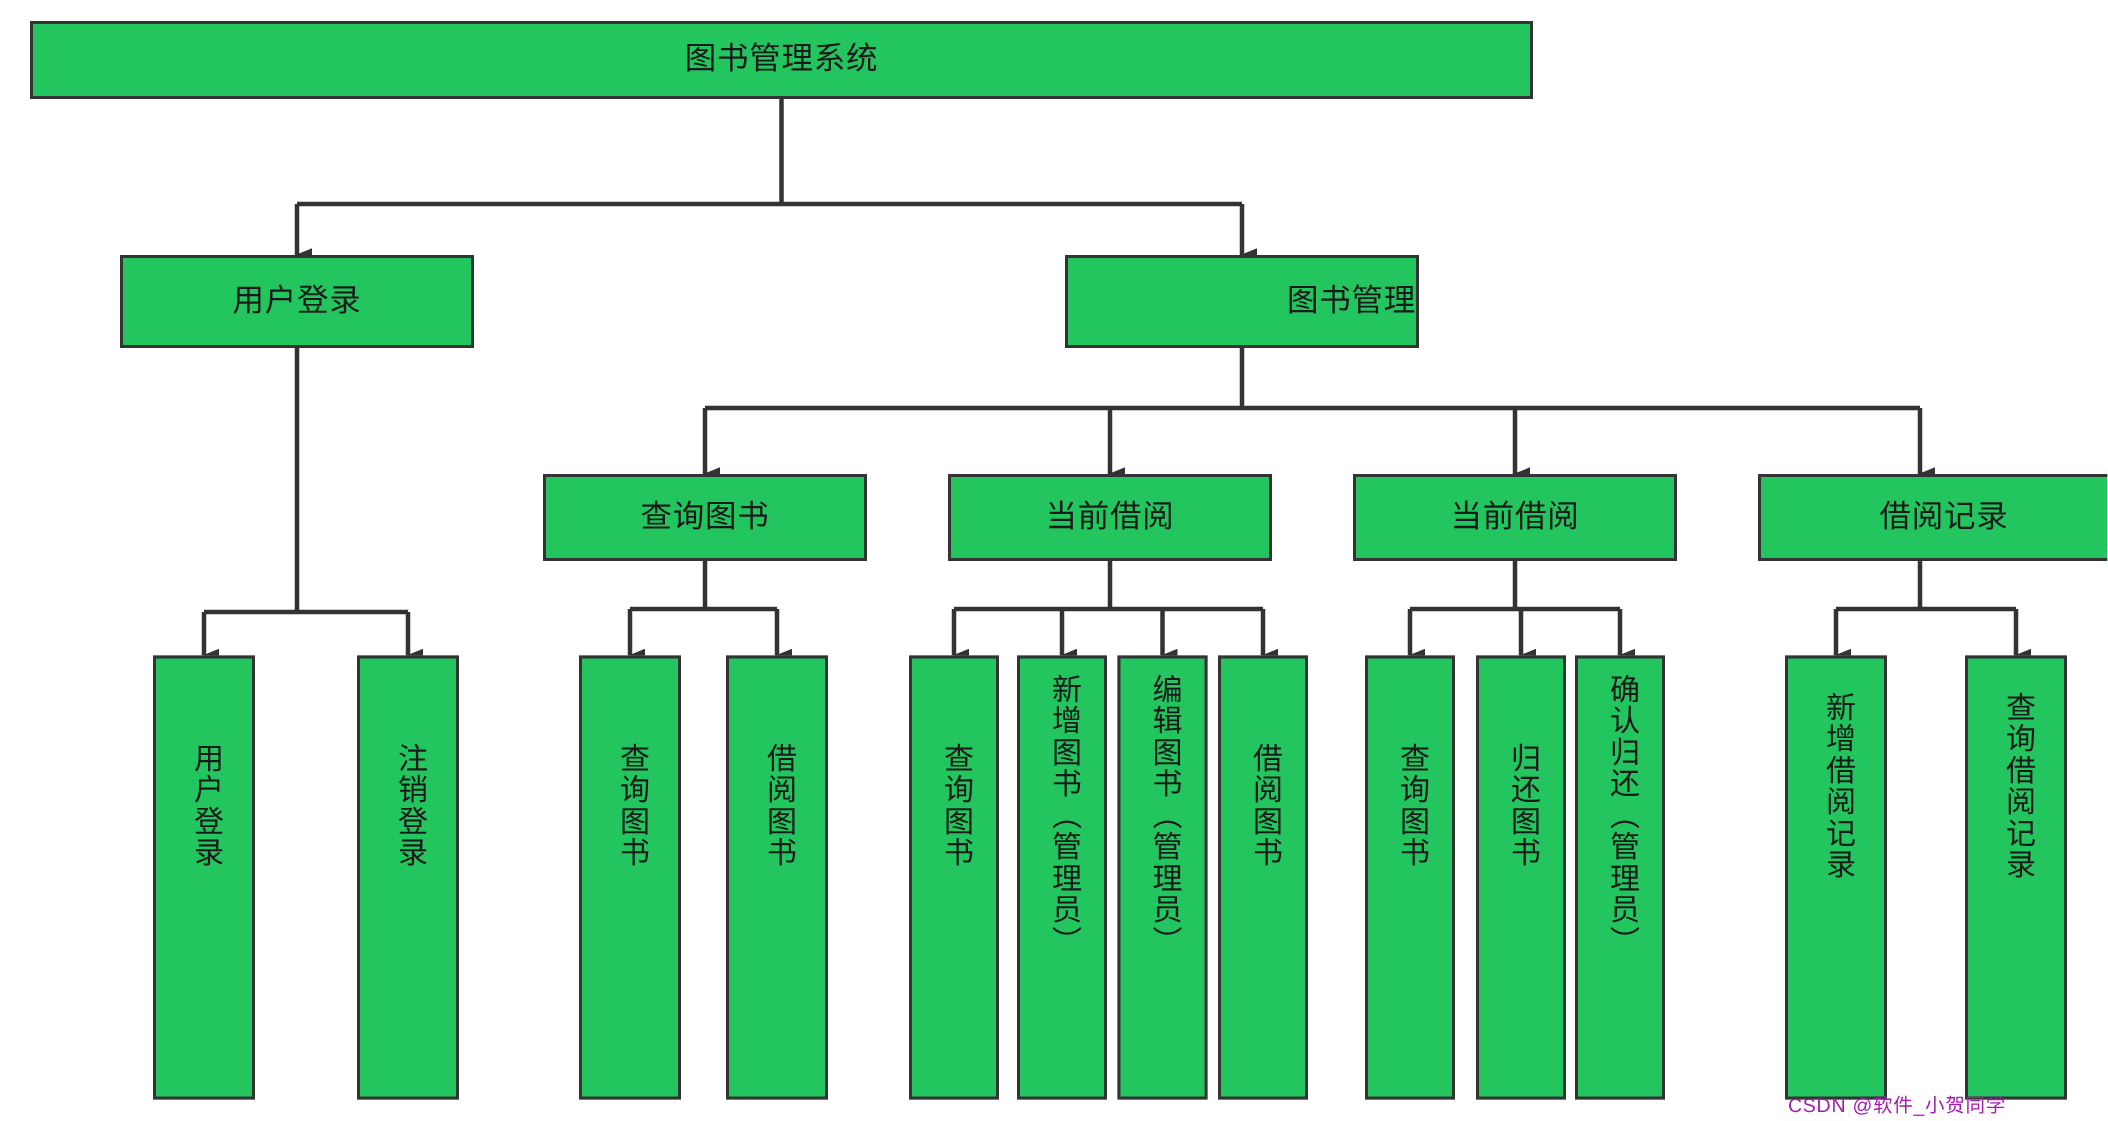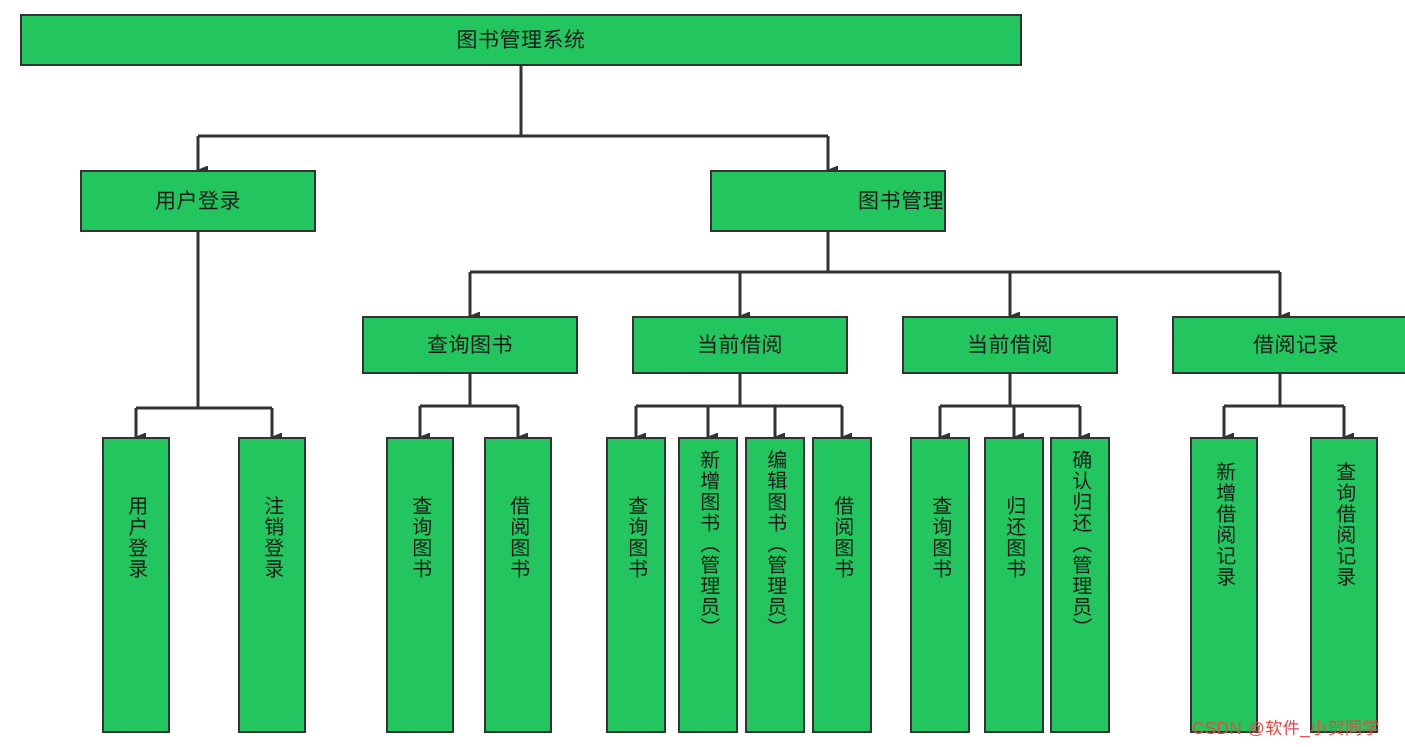--- a/index.html
+++ b/index.html
@@ -59,25 +59,26 @@
     padding-top: 56px;
   }
   .node.vert.pad-small {
     padding-top: 22px;
   }
   .node.vert.pad-tiny {
     padding-top: 10px;
   }
   .watermark {
     position: absolute;
-    font-size: 17px;
-    color: #ef4444;
+    font-size: 13px;
+    color: #a21caf;
     white-space: nowrap;
     letter-spacing: 0.5px;
     user-select: none;
+    margin-top: 12px;
   }
 </style>
 </head>
 <body>
 
 <div id="diagram-root">
 
   <svg id="diagram-svg" viewBox="0 0 1405 747" xmlns="http://www.w3.org/2000/svg">
     <defs>
       <marker id="arrowhead" markerWidth="9" markerHeight="11" refX="4.5" refY="10" orient="auto" markerUnits="userSpaceOnUse">

